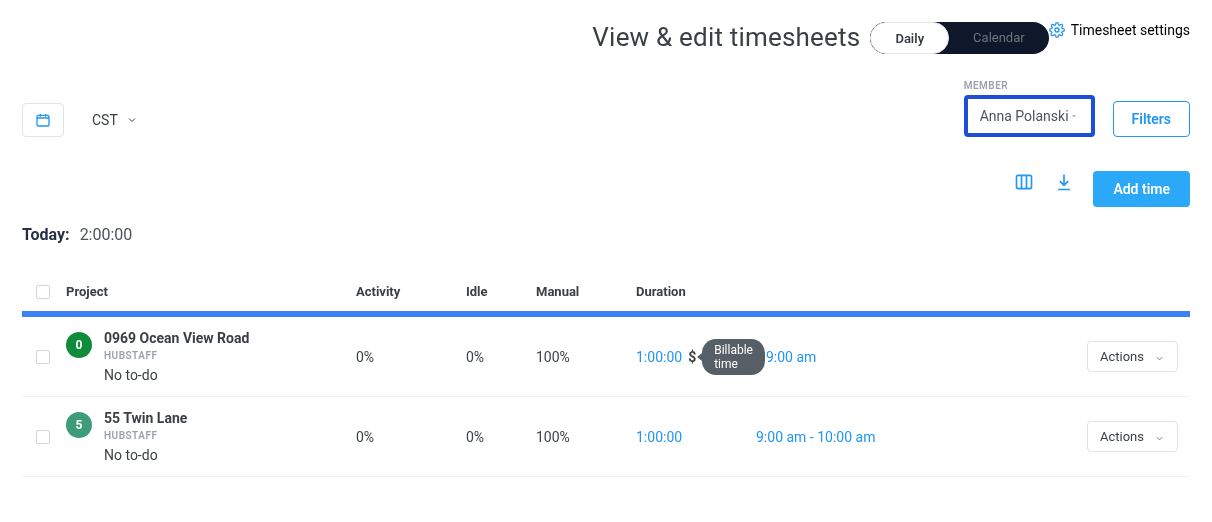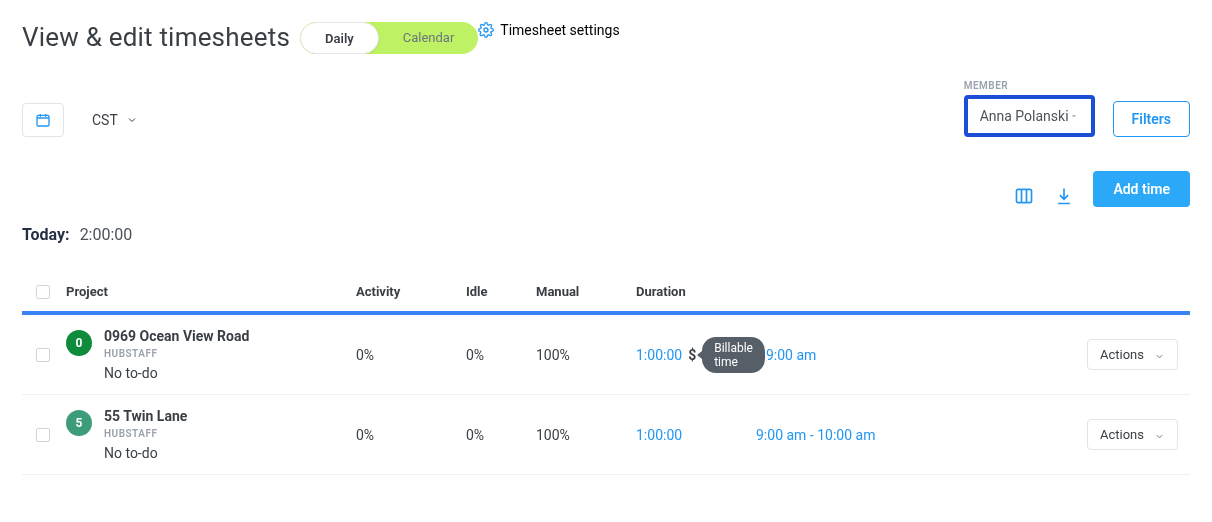--- a/index.html
+++ b/index.html
@@ -1,61 +1,61 @@
 <!DOCTYPE html>
 <html><head>
   <meta charset="utf-8">
   <style>
     *{box-sizing:border-box;margin:0;padding:0;font-family:-apple-system,BlinkMacSystemFont,"Segoe UI",Roboto,Helvetica,Arial,sans-serif}
     body{background:#fff;color:#3a3f45;width:1212px;height:522px;overflow:hidden}
     a{text-decoration:none}
 
     .page{padding:22px 22px 0 22px}
 
-    .head{display:flex;align-items:flex-start;justify-content:flex-start}
+    .head{display:flex;align-items:flex-start;justify-content:flex-end}
     .title{font-size:26px;font-weight:400;color:#3a3f45;letter-spacing:.2px}
 
-    .view-toggle{display:flex;background:#bef264;border-radius:22px;height:32px;overflow:hidden;font-size:13px;color:#6c757d;align-items:center;margin-left:10px}
+    .view-toggle{display:flex;background:#0f172a;border-radius:22px;height:32px;overflow:hidden;font-size:13px;color:#6c757d;align-items:center;margin-left:10px}
     .view-toggle .opt{padding:0 24px;height:32px;line-height:32px;cursor:pointer}
     .view-toggle .opt.active{background:#fff;color:#3a3f45;font-weight:600;border-radius:22px;box-shadow:0 1px 3px rgba(0,0,0,.08);border:1px solid #e5e7eb}
 
     .settings-link{color:#000000;font-size:14px;font-weight:400;display:flex;align-items:center;gap:6px;cursor:pointer}
 
     .row2{display:flex;align-items:flex-end;justify-content:space-between;margin-top:26px}
     .left-group{display:flex;align-items:center;gap:28px}
 
     .date-box{display:flex;align-items:center;gap:14px;border:1px solid #dfe4e8;border-radius:4px;padding:8px 12px;font-size:14px;color:#4c535b;cursor:pointer}
 
     .tz{display:flex;align-items:center;gap:8px;font-size:14px;color:#3a3f45;cursor:pointer}
 
     .right-group{display:flex;align-items:flex-end;gap:18px}
     .member-block{display:flex;flex-direction:column;gap:4px}
     .member-label{font-size:10px;letter-spacing:.5px;color:#9aa2ab;font-weight:600}
     .member-select{border:4px solid #1d4ed8;border-radius:4px;padding:9px 12px;font-size:14px;color:#4c535b;min-width:120px;display:flex;align-items:center;justify-content:space-between;cursor:pointer}
 
     .btn-outline{border:1px solid #2196f3;color:#2196f3;background:#fff;padding:9px 18px;border-radius:4px;font-size:14px;font-weight:600;cursor:pointer}
     .btn-primary{background:#2ca8f8;color:#fff;border:none;padding:10px 20px;border-radius:4px;font-size:14px;font-weight:600;cursor:pointer}
 
-    .util-row{display:flex;justify-content:flex-end;align-items:flex-end;gap:18px;margin-top:34px}
+    .util-row{display:flex;justify-content:flex-end;align-items:flex-start;gap:18px;margin-top:34px}
     .icon-btn{width:22px;height:22px;color:#2196f3;cursor:pointer;display:flex;align-items:center;justify-content:center}
 
     .today-line{display:flex;align-items:baseline;gap:10px;margin-top:18px;font-size:16px}
     .today-line .lbl{font-weight:700;color:#253044}
     .today-line .val{color:#4c535b}
 
     .timeline{position:relative;margin-top:20px}
     .bar-bg{height:10px;background:#e9ecef;border-radius:6px;position:relative;overflow:hidden}
     .bar-marker{position:absolute;top:-3px;width:2px;height:16px;background:#adb5bd}
     .seg{position:absolute;top:0;height:10px;border-radius:6px}
     .ticks{display:flex;justify-content:space-between;font-size:11px;color:#9aa2ab;margin-top:8px;position:relative;height:14px}
     .tick{position:absolute;transform:translateX(-50%)}
 
     .table{margin-top:28px}
     .thead,.trow{display:grid;grid-template-columns:44px 290px 110px 70px 100px 120px 200px 1fr 120px;align-items:center;padding:12px 0}
-    .thead{font-size:13px;font-weight:700;color:#3a3f45;border-bottom:4px solid #3b82f6}
+    .thead{font-size:13px;font-weight:700;color:#3a3f45;border-bottom:6px solid #3b82f6}
     .trow{font-size:14px;color:#3a3f45;border-bottom:1px solid #eef0f2;min-height:80px}
 
     .chk{width:14px;height:14px;border:1px solid #cfd6dc;border-radius:2px;margin-left:14px;cursor:pointer}
 
     .project-cell{display:flex;gap:12px;align-items:flex-start}
     .badge{width:26px;height:26px;border-radius:50%;color:#fff;font-size:12px;font-weight:700;display:flex;align-items:center;justify-content:center;margin-top:2px;flex-shrink:0}
     .pname{font-weight:700;font-size:14px}
     .porg{font-size:10px;letter-spacing:.5px;color:#9aa2ab;margin-top:4px;font-weight:600}
     .ptodo{font-size:14px;color:#3a3f45;margin-top:6px}
 

